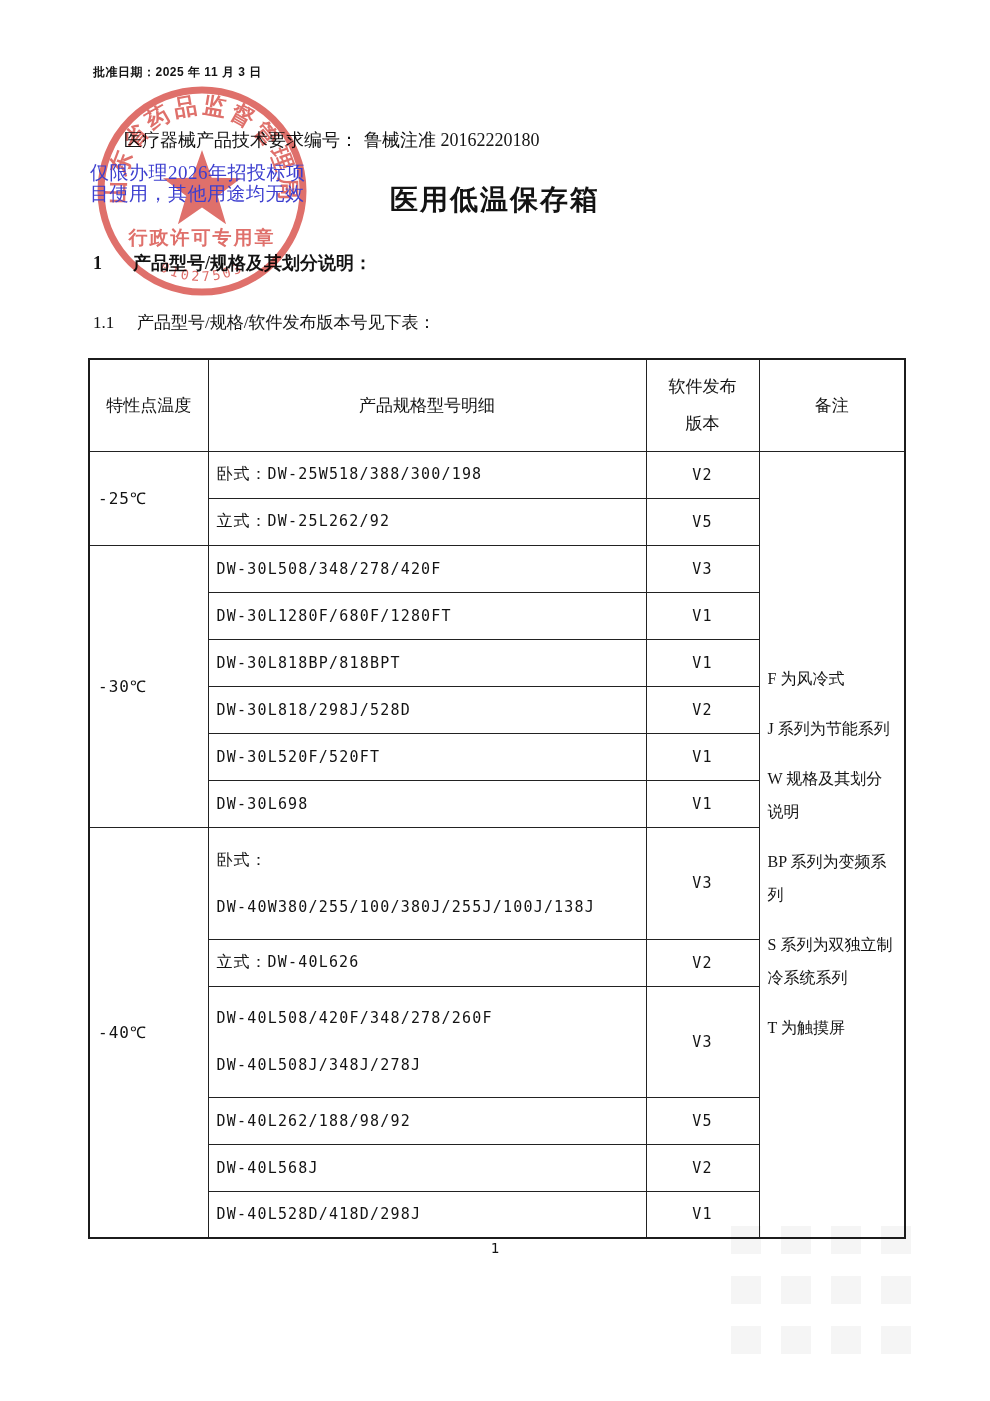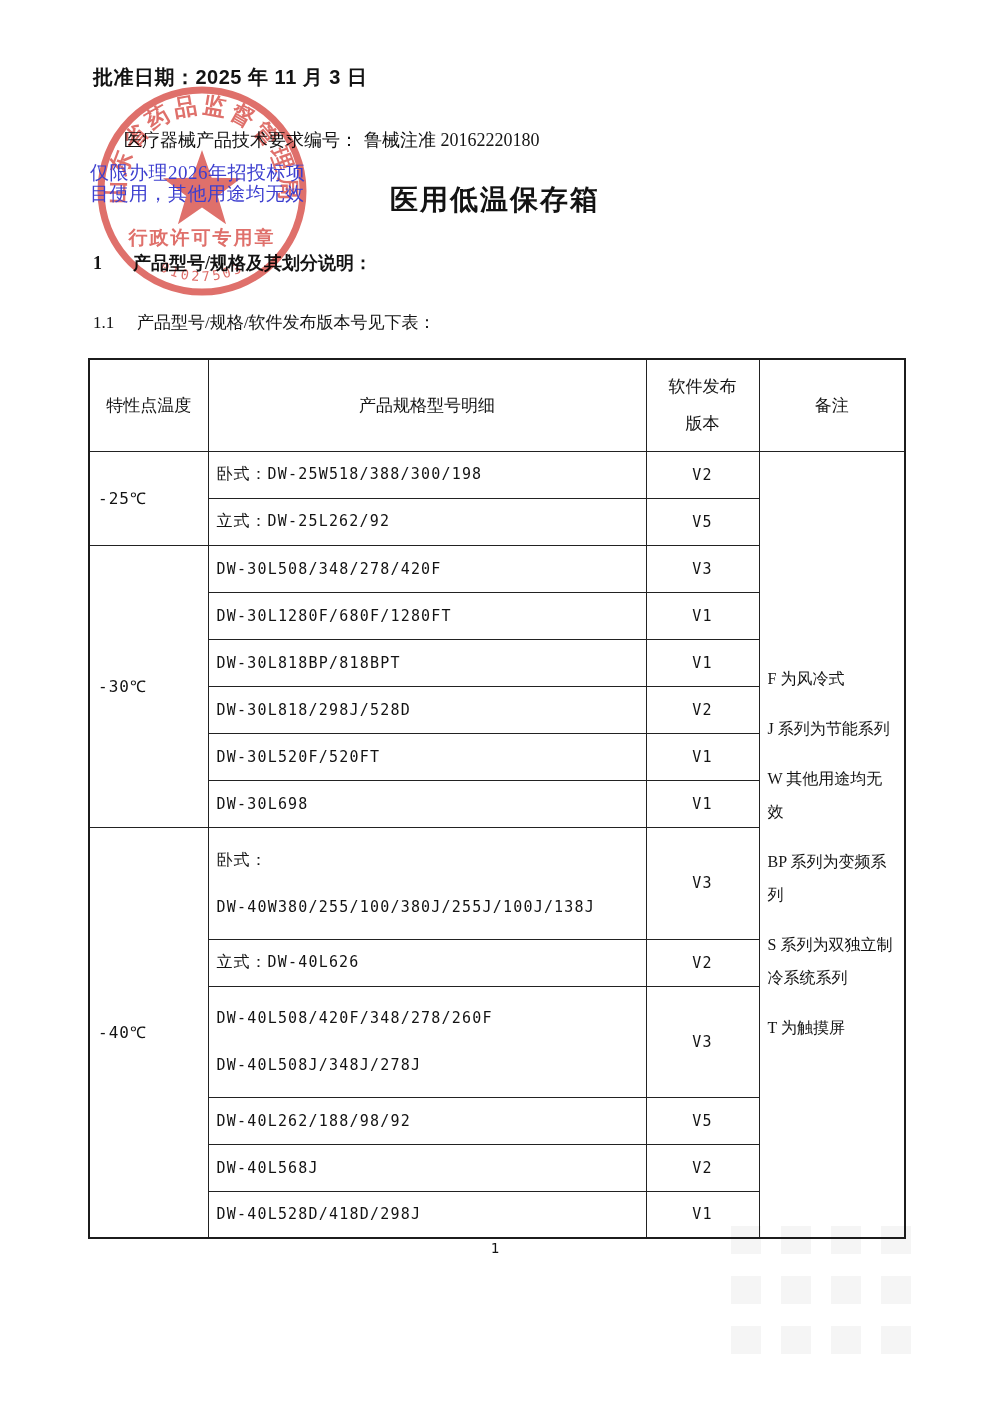--- a/index.html
+++ b/index.html
@@ -4,21 +4,21 @@
 <style>
   html,body{margin:0;padding:0;background:#ffffff;}
   .page{
     position:relative;width:990px;height:1401px;background:#ffffff;
     font-family:"Liberation Serif","DejaVu Serif",serif;color:#131313;overflow:hidden;
   }
   
   .date-line{
     position:absolute;left:93px;top:64px;
     font-family:"Liberation Sans","DejaVu Sans",sans-serif;
-    font-size:20px;font-weight:bold;letter-spacing:.5px;
+    font-size:12px;font-weight:bold;letter-spacing:.5px;
   }
   .doc-number{position:absolute;left:92px;top:128px;font-size:18px;white-space:nowrap;z-index:3;}
   .doc-number .lbl{font-weight:normal;padding-left:32px;}
   .doc-number .val{margin-left:6px;}
   .restriction{
     position:absolute;left:90px;top:163px;z-index:6;
     color:#3c3ecf;font-size:19px;line-height:20.5px;letter-spacing:.5px;white-space:nowrap;
   }
   .doc-title{
     position:absolute;left:0;top:181px;width:990px;text-align:center;
@@ -143,21 +143,21 @@
       <th>备注</th>
     </tr>
 
     <tr class="rs">
       <td class="temp" rowspan="2">-25℃</td>
       <td class="model"><span class="pfx">卧式：</span><span class="mono">DW-25W518/388/300/198</span></td>
       <td class="ver">V2</td>
       <td class="remark" rowspan="14">
         <p>F 为风冷式</p>
         <p>J 系列为节能系列</p>
-        <p>W 其他用途均无效</p>
+        <p>W 规格及其划分说明</p>
         <p>BP 系列为变频系列</p>
         <p>S 系列为双独立制冷系统系列</p>
         <p>T 为触摸屏</p>
       </td>
     </tr>
     <tr class="rs">
       <td class="model"><span class="pfx">立式：</span><span class="mono">DW-25L262/92</span></td>
       <td class="ver">V5</td>
     </tr>
 

